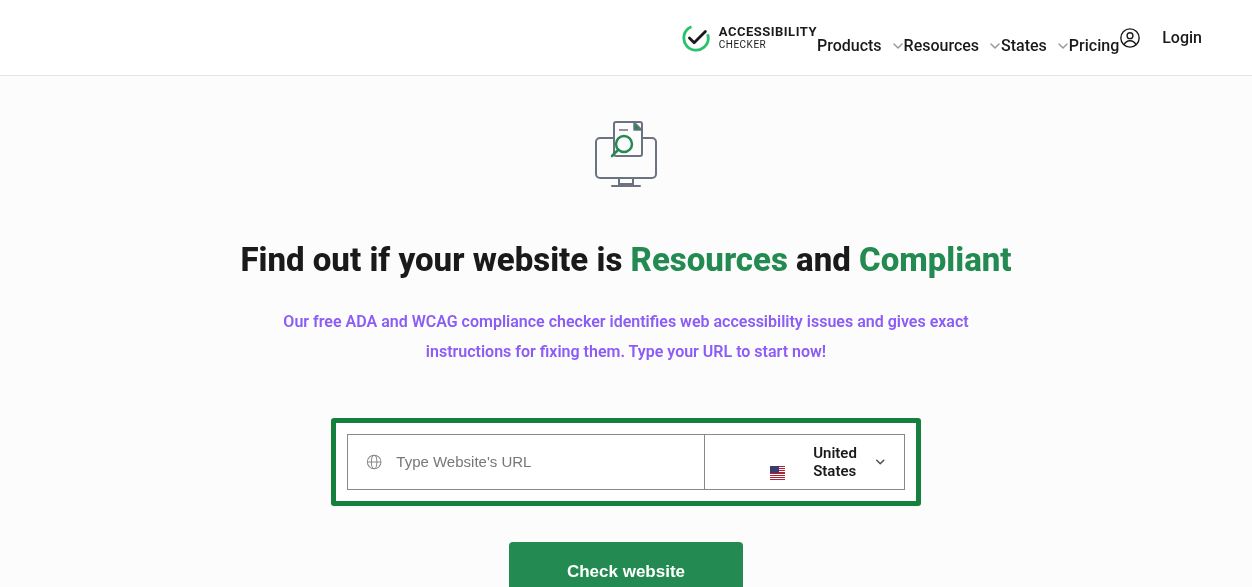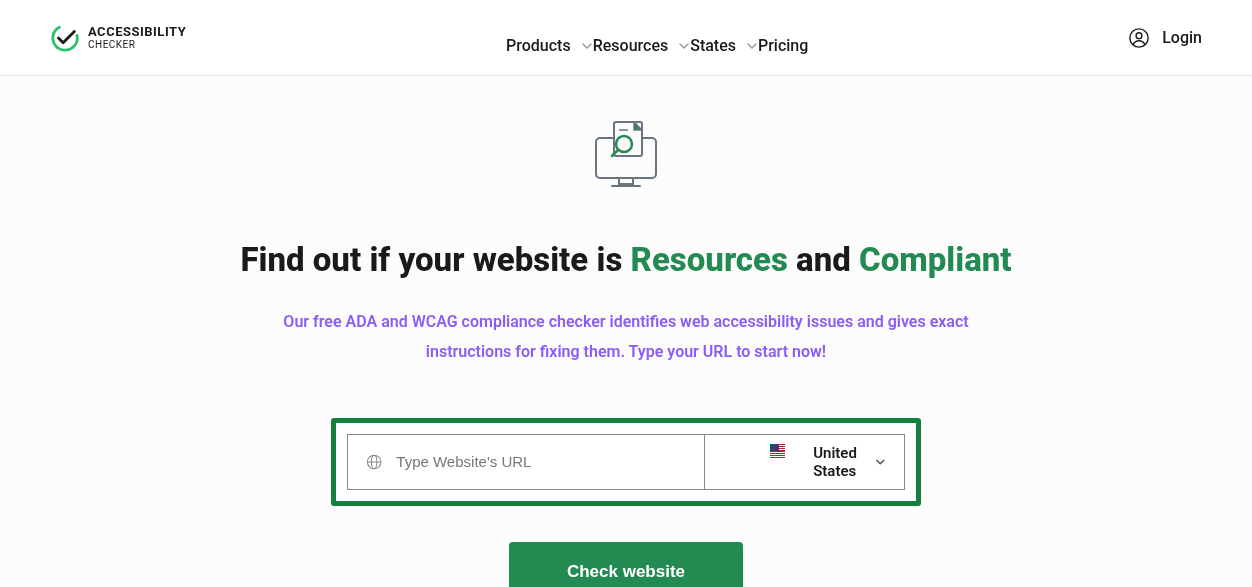--- a/index.html
+++ b/index.html
@@ -12,21 +12,21 @@
       background: #fcfcfc;
       color: #1a1a1a;
     }
     .header {
       background: #fff;
       border-bottom: 1px solid #e5e5e5;
       padding: 0 50px;
       height: 76px;
       display: flex;
       align-items: center;
-      justify-content: space-between;
+      justify-content: flex-end;
     }
     .logo-wrap {
       display: flex;
       align-items: center;
       gap: 8px;
     }
     .logo-icon {
       width: 30px;
       height: 30px;
     }
@@ -61,21 +61,21 @@
       font-weight: 500;
       color: #1a1a1a;
       cursor: pointer;
     }
     .chevron-down {
       color: #999;
     }
     .login-wrap {
       display: flex;
       align-items: center;
-      gap: 12px;
+      gap: 21px;
       cursor: pointer;
     }
     .login-wrap span {
       font-size: 16px;
       font-weight: 500;
     }
     .hero {
       display: flex;
       flex-direction: column;
       align-items: center;
@@ -139,21 +139,21 @@
       border-left: 1px solid #888;
       display: flex;
       align-items: center;
       justify-content: space-between;
       padding: 0 18px;
       height: 54px;
       cursor: pointer;
     }
     .country-left {
       display: flex;
-      align-items: flex-start;
+      align-items: flex-end;
       gap: 28px;
       margin-left: 47px;
     }
     .flag {
       width: 22px;
       height: 14px;
       display: inline-block;
       position: relative;
       overflow: hidden;
     }

